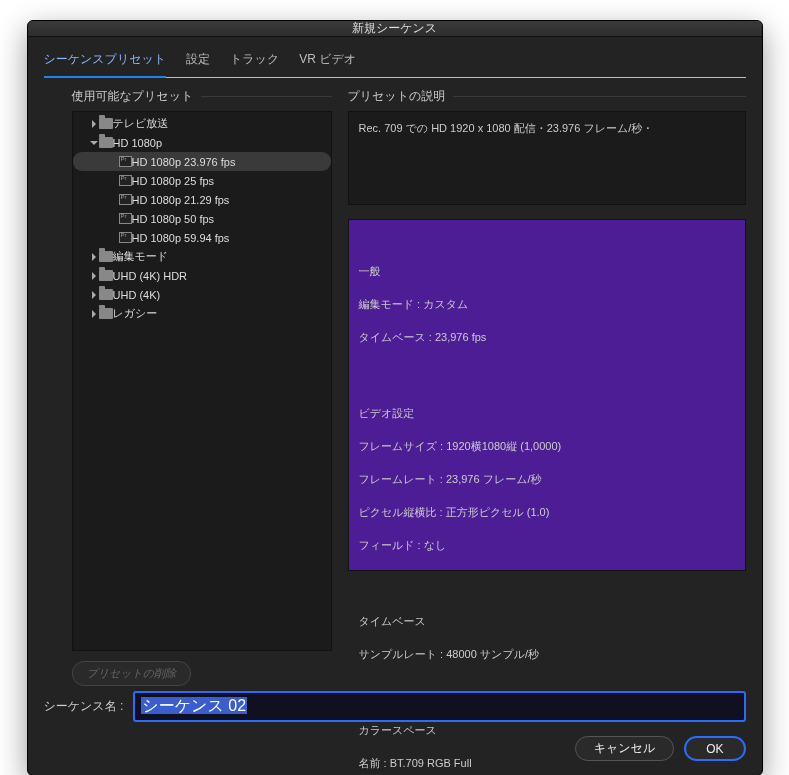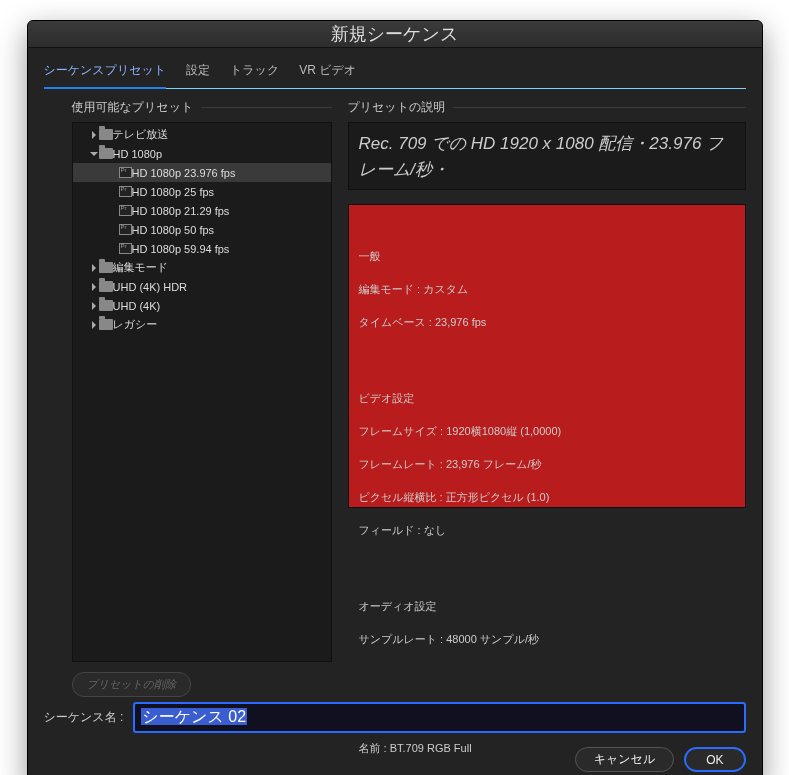--- a/index.html
+++ b/index.html
@@ -14,28 +14,28 @@
   }
   .window {
     width: 736px;
     background: #232323;
     border: 1px solid #000;
     border-radius: 6px;
     box-shadow: 0 10px 30px rgba(0,0,0,0.4);
     overflow: hidden;
   }
   .titlebar {
-    height: 27px;
+    height: 16px;
     background: linear-gradient(#3a3a3a,#2d2d2d);
     border-bottom: 1px solid #111;
     display: flex;
     align-items: center;
     justify-content: center;
     color: #ddd;
-    font-size: 18px;
+    font-size: 12px;
   }
   .content { padding: 10px 16px 14px 16px; }
   .tabs {
     display: flex;
     gap: 20px;
     border-bottom: 1px solid #7dd3fc;
     padding-bottom: 0;
     margin-bottom: 10px;
   }
   .tab {
@@ -80,21 +80,21 @@
   .tree-row {
     display: flex;
     align-items: center;
     height: 19px;
     padding: 0 6px;
     gap: 0;
     color: #ddd;
     font-size: 11px;
     white-space: nowrap;
   }
-  .tree-row.selected { background: #3a3a3a; }
+  .tree-row.selected { background: #3a3a3a; border-radius: 9px; }
   .tree-row .spacer { display:inline-block; }
   .chev {
     width: 10px; height: 10px;
     display:inline-flex; align-items:center; justify-content:center;
     color:#aaa;
   }
   .chev svg { width:8px; height:8px; }
   .folder-icon {
     width:14px; height:11px;
     display:inline-block;
@@ -111,32 +111,31 @@
   }
   .preset-icon::after{
     content:"Pr"; position:absolute; font-size:6px; color:#999;
     left:1px; top:-1px;
   }
   .desc-box {
     background: #1b1b1b;
     border: 1px solid #111;
     padding: 8px 10px;
     color:#ccc;
-    font-size:17px;
-    height: 68px;
+    font-size:11px;
+    height: 94px;
     line-height:1.5;
-    font-style:italic;
   }
   .details-box {
-    background: #b91c1c;
+    background: #4c1d95;
     border: 1px solid #111;
     padding: 10px 10px;
     color:#ccc;
     font-size:11px;
-    height: 304px;
+    height: 352px;
     margin-top: 14px;
     line-height:1.5;
     white-space: pre-line;
   }
   .details-box .group { margin-bottom: 10px; }
   .delete-btn {
     margin-top: 10px;
     background:#2a2a2a;
     border:1px solid #444;
     color:#666;
@@ -314,21 +313,21 @@
             <div>タイムベース : 23,976 fps</div>
           </div>
           <div class="group">
             <div>ビデオ設定</div>
             <div>フレームサイズ : 1920横1080縦 (1,0000)</div>
             <div>フレームレート : 23,976  フレーム/秒</div>
             <div>ピクセル縦横比 : 正方形ピクセル (1.0)</div>
             <div>フィールド : なし</div>
           </div>
           <div class="group">
-            <div>オーディオ設定</div>
+            <div>タイムベース</div>
             <div>サンプルレート : 48000 サンプル/秒</div>
           </div>
           <div class="group">
             <div>カラースペース</div>
             <div>名前 : BT.709 RGB Full</div>
           </div>
           
         </div>
       </div>
     </div>

